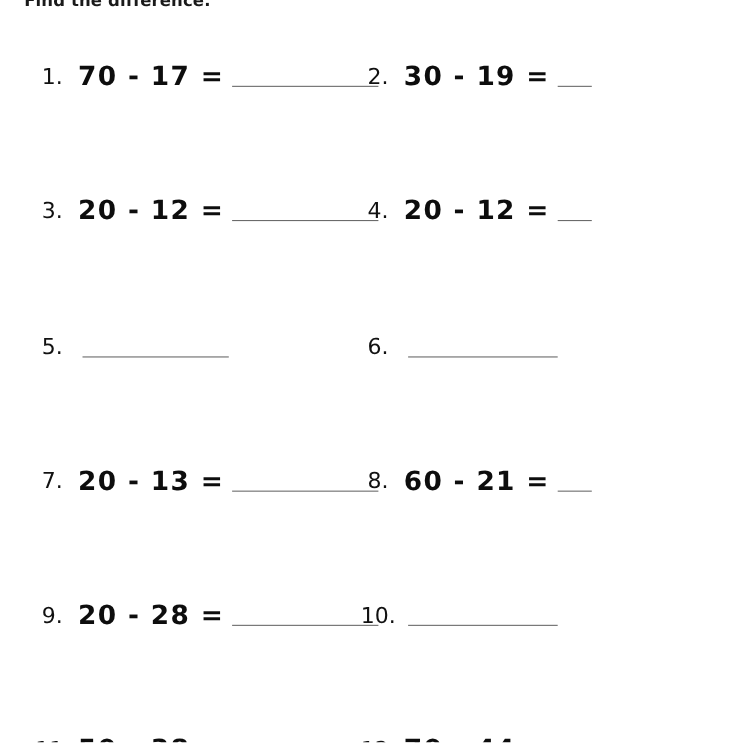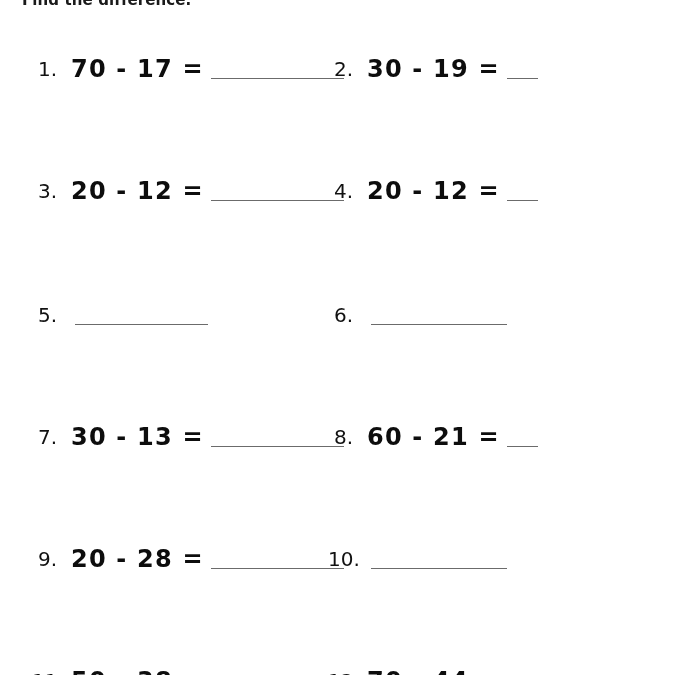--- a/index.html
+++ b/index.html
@@ -145,21 +145,21 @@
       </div>
       <div class="problem col-right">
         <span class="prob-num">6.</span>
         <span class="answer-line"></span>
       </div>
     </div>
 
     <div class="problem-row" style="top:404px;">
       <div class="problem col-left">
         <span class="prob-num">7.</span>
-        <span class="prob-expr">30 - 13 =</span>
+        <span class="prob-expr">20 - 13 =</span>
         <span class="answer-line"></span>
       </div>
       <div class="problem col-right">
         <span class="prob-num">8.</span>
         <span class="prob-expr">60 - 21 =</span>
         <span class="answer-line"></span>
       </div>
     </div>
 
     <div class="problem-row" style="top:526px;">

